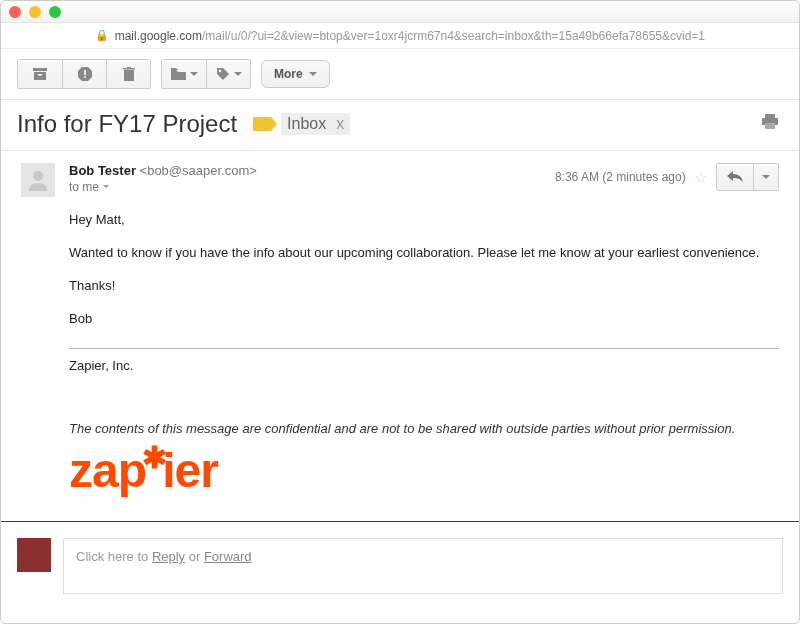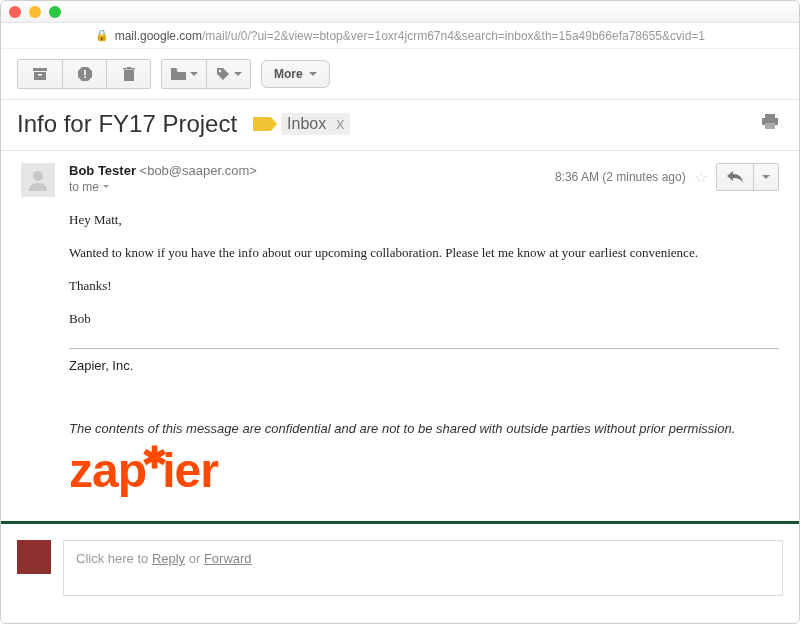--- a/index.html
+++ b/index.html
@@ -37,28 +37,28 @@
   .sender span { color:#777; }
   .toline { color:#777; font-size:12px; margin-top:2px; display:flex; align-items:center; gap:4px; }
   .toline .mini { border:1px solid #ccc; width:0; height:0; border:3px solid transparent; border-top-color:#999; margin-top:2px; display:inline-block;}
   .rightmeta { display:flex; align-items:center; gap:8px; color:#777; font-size:12px; }
   .star { color:#d7d7d7; font-size:16px; cursor:pointer; }
   .replybtn { display:flex; border:1px solid #ccc; border-radius:2px; overflow:hidden; height:28px; }
   .replybtn div { background:linear-gradient(#f8f8f8,#f1f1f1); display:flex; align-items:center; justify-content:center; padding:0 10px; color:#666; cursor:pointer; }
   .replybtn div + div { border-left:1px solid #ccc; padding:0 8px; }
   
   .body { margin:14px 0 0 48px; font-size:13px; color:#222; line-height:1.45; }
-  .body p { margin:0 0 14px;font-family:Liberation Serif, serif; }
+  .body p { margin:0 0 14px; }
   .sighr { border:none; border-top:1px solid #bbb; margin:20px 0 8px; }
   .sigcompany { font-size:13px; margin-bottom:10px; }
   .disclaimer { font-style:italic; color:#333; font-size:13px; margin-bottom:8px;margin-top:44px; }
   .zapierlogo { color:#ff4a00; font-weight:600; font-size:48px; letter-spacing:-1px; display:flex; align-items:flex-end; line-height:1; }
   .zapierlogo .ast { font-size:30px; position:relative; top:-22px; margin:0 -4px; }
   
-  .replyrow { display:flex; padding:16px; gap:12px; border-top:3px solid #14532d; margin-top:26px; }
+  .replyrow { display:flex; padding:16px; gap:12px; border-top:1px solid #14532d; margin-top:26px; }
   .replyrow .me { width:34px; height:34px; background:#8b2f2f; }
   .replybox { flex:1; border:1px solid #ddd; min-height:56px; padding:10px 12px; color:#999; font-size:13px; }
   .replybox u { color:#888; }
 </style>
 </head>
 <body>
 
 <div class="titlebar">
   <div class="dot red"></div>
   <div class="dot yel"></div>

